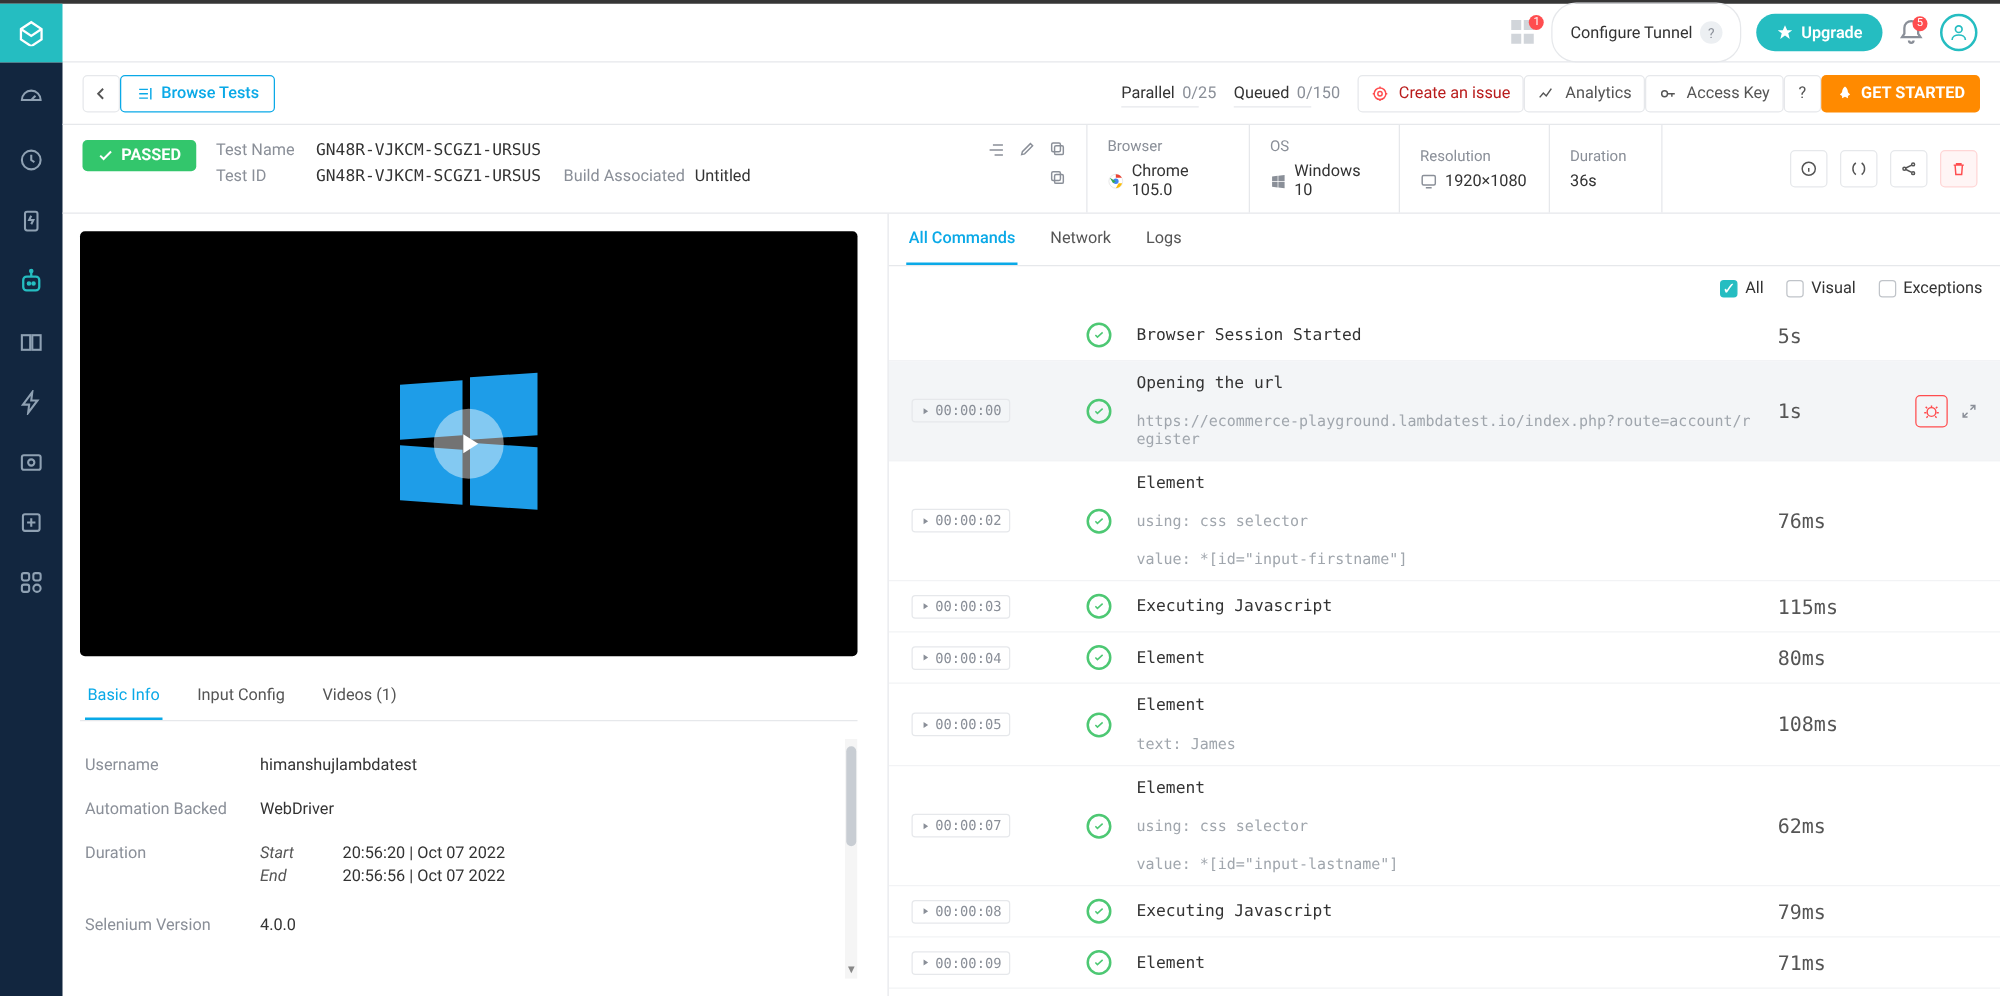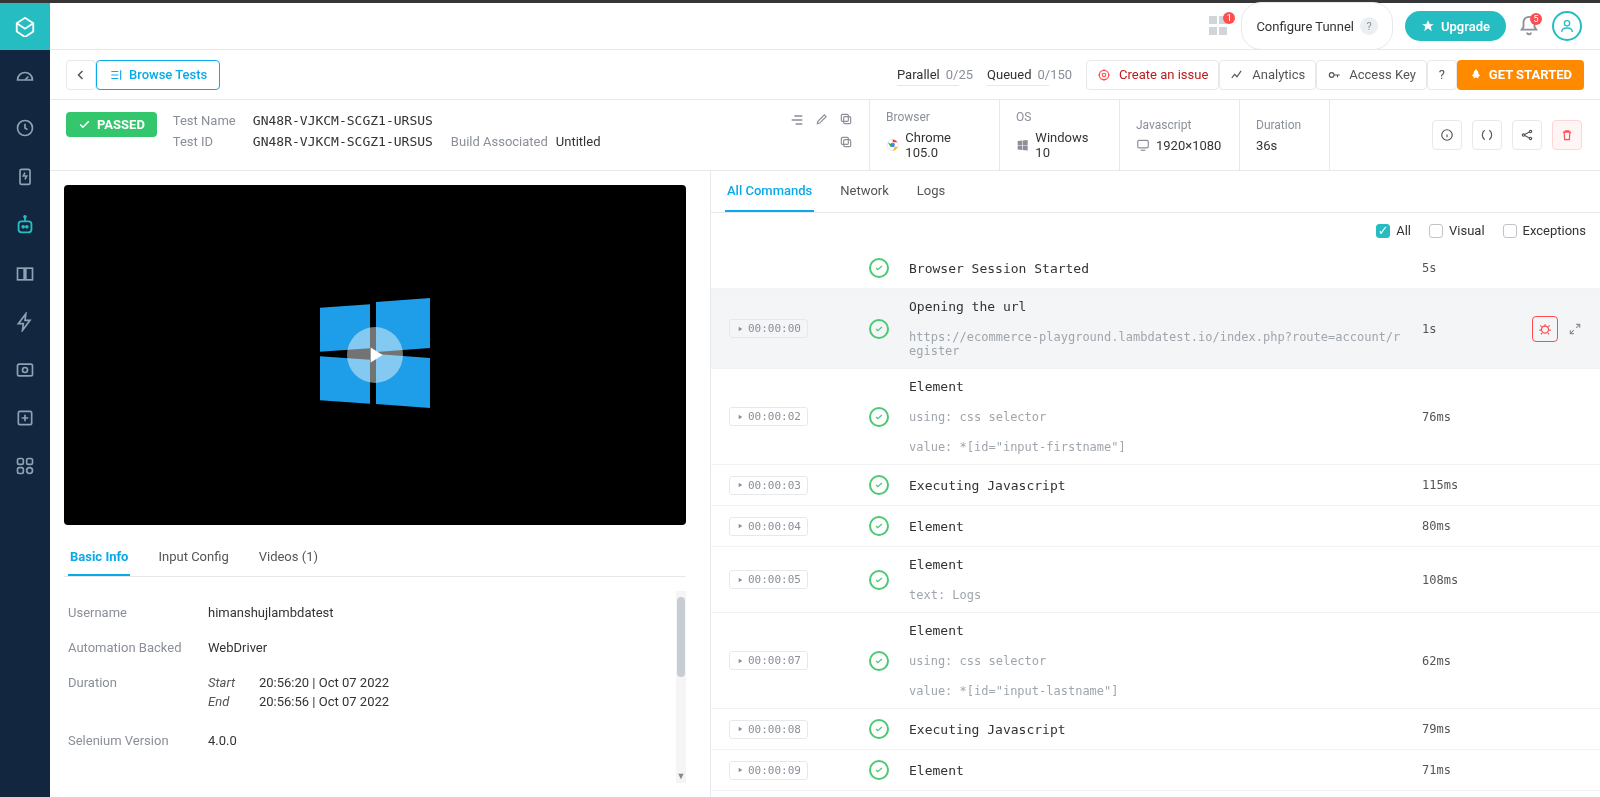--- a/index.html
+++ b/index.html
@@ -74,27 +74,27 @@
 
   .content{flex:1;display:flex;min-height:0}
   .left-pane{width:660px;padding:14px 24px 14px 14px;display:flex;flex-direction:column;gap:14px;min-height:0}
   .video{background:#000;border-radius:4px;height:340px;position:relative;display:flex;align-items:center;justify-content:center}
   .win-logo{position:relative;width:110px;height:110px}
   .win-q{position:absolute;background:#1e9de8}
   .play-circle{position:absolute;width:56px;height:56px;border-radius:50%;background:rgba(255,255,255,.45);display:flex;align-items:center;justify-content:center;left:50%;top:50%;transform:translate(-50%,-50%);color:#fff}
 
   .tabs{display:flex;gap:26px;border-bottom:1px solid var(--border);padding:0 4px}
   .tab{padding:10px 2px;color:#555;cursor:pointer}
-  .tab.active{color:var(--sel-blue);border-bottom:2px solid var(--sel-blue);font-weight:700}
+  .tab.active{color:var(--sel-blue);border-bottom:2px solid var(--sel-blue);font-weight:400}
 
   .info-table{flex:1;overflow:auto;padding:4px 8px 0 4px;position:relative}
   .info-row{display:flex;padding:10px 0}
   .info-row .l{width:140px;color:var(--muted)}
   .info-row .r{flex:1}
-  .sub-kv{display:flex;gap:9px;margin-bottom:4px}
+  .sub-kv{display:flex;gap:24px;margin-bottom:4px}
   .sub-kv .slbl{font-style:italic;color:#555;width:42px}
   .scrollbar-fake{position:absolute;right:0;top:0;bottom:0;width:10px;background:#f5f5f5}
   .scrollbar-fake .thumb{position:absolute;top:6px;width:8px;left:1px;height:80px;background:#c8cdd3;border-radius:4px}
   .scrollbar-fake .down{position:absolute;bottom:2px;left:0;right:0;text-align:center;color:#888;font-size:9px}
 
   .right-pane{flex:1;display:flex;flex-direction:column;border-left:1px solid var(--border);min-width:0}
   .rtabs{display:flex;gap:24px;padding:0 14px;border-bottom:1px solid var(--border)}
   .rtab{padding:12px 2px;color:#555;cursor:pointer}
   .rtab.active{color:var(--sel-blue);border-bottom:2px solid var(--sel-blue);font-weight:500}
   .filter-row{display:flex;align-items:center;padding:10px 14px;gap:10px}
@@ -107,21 +107,21 @@
 
   .cmd-list{flex:1;overflow:auto}
   .cmd{display:flex;align-items:center;gap:20px;padding:10px 18px;border-bottom:1px solid #f2f3f5}
   .cmd.sel{background:#f3f5f7}
   .cmd .tcol{width:120px;display:flex;align-items:center;gap:6px;color:#8a8f98;font-family:var(--mono);font-size:11px}
   .time-pill{border:1px solid var(--border);border-radius:3px;padding:2px 6px;display:inline-flex;align-items:center;gap:4px}
   .ok-ic{width:20px;height:20px;border:2px solid var(--ok-green);border-radius:50%;display:flex;align-items:center;justify-content:center;color:var(--ok-green);flex-shrink:0}
   .cmd .desc{flex:1;min-width:0}
   .cmd .title{font-family:var(--mono);color:#333}
   .cmd .sub{font-family:var(--mono);color:#a0a6ad;font-size:12px;margin-top:16px;word-break:break-all}
-  .cmd .dur{width:70px;font-family:var(--mono);color:#555;font-size:12px}
+  .cmd .dur{width:70px;font-family:var(--mono);color:#555;font-size:16px}
   .cmd .actions{display:flex;gap:10px;align-items:center;width:70px;justify-content:flex-end}
   .bug-btn{width:26px;height:26px;border:1px solid var(--red);border-radius:4px;display:flex;align-items:center;justify-content:center;color:var(--red);cursor:pointer}
   .expand-ic{color:#8a8f98;cursor:pointer}
 </style>
 </head>
 <body>
 
 <div class="top-black"></div>
 <div class="header">
   <div class="logo-sq">
@@ -347,21 +347,21 @@
         <div class="mcol" style="width:120px">
           <div class="ml">OS</div>
           <div class="mv">
             <svg width="14" height="14" viewBox="0 0 24 24" fill="#8a8f98">
                 <path d="M3 5l8-1v8H3zM12 4l9-1v9h-9zM3 13h8v8l-8-1zM12 13h9v9l-9-1z"></path>
               </svg>
             <span>Windows 10</span>
           </div>
         </div>
         <div class="mcol" style="width:120px">
-          <div class="ml">Javascript</div>
+          <div class="ml">Resolution</div>
           <div class="mv">
             <svg width="14" height="14" viewBox="0 0 24 24" fill="none" stroke="#8a8f98" stroke-width="2">
                 <rect x="3" y="4" width="18" height="13" rx="2"></rect>
                 <path d="M8 21h8"></path>
               </svg>
             <span>1920×1080</span>
           </div>
         </div>
         <div class="mcol" style="width:90px">
           <div class="ml">Duration</div>
@@ -578,21 +578,21 @@
                     <path d="M8 5v14l11-7z"></path>
                   </svg>00:00:05</span>
               </div>
               <div class="ok-ic">
                 <svg width="10" height="10" viewBox="0 0 24 24" fill="none" stroke="currentColor" stroke-width="3">
                   <path d="M5 12l4 4L19 7"></path>
                 </svg>
               </div>
               <div class="desc">
                 <div class="title">Element</div>
-                <div class="sub">text: Logs</div>
+                <div class="sub">text: James</div>
               </div>
               <div class="dur">108ms</div>
               <div class="actions"></div>
             </div>
             <div class="cmd">
               <div class="tcol">
                 <span class="time-pill"><svg width="8" height="8" viewBox="0 0 24 24" fill="#8a8f98">
                     <path d="M8 5v14l11-7z"></path>
                   </svg>00:00:07</span>
               </div>

